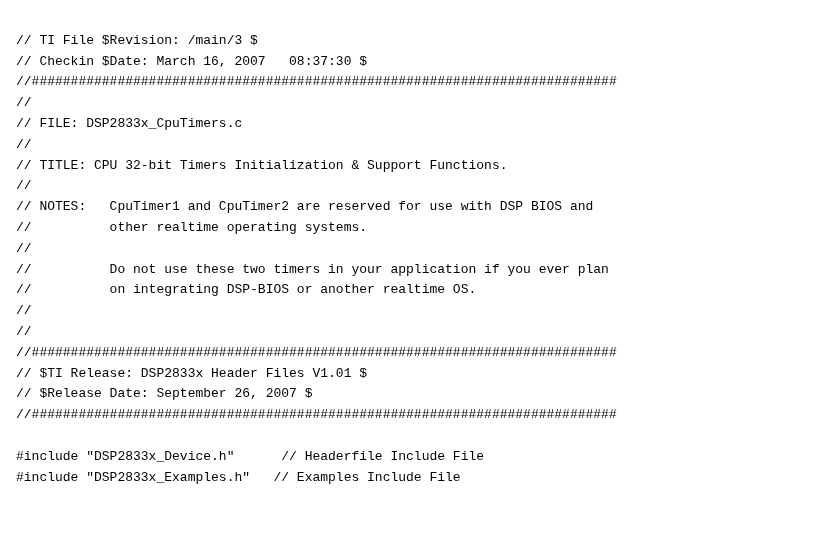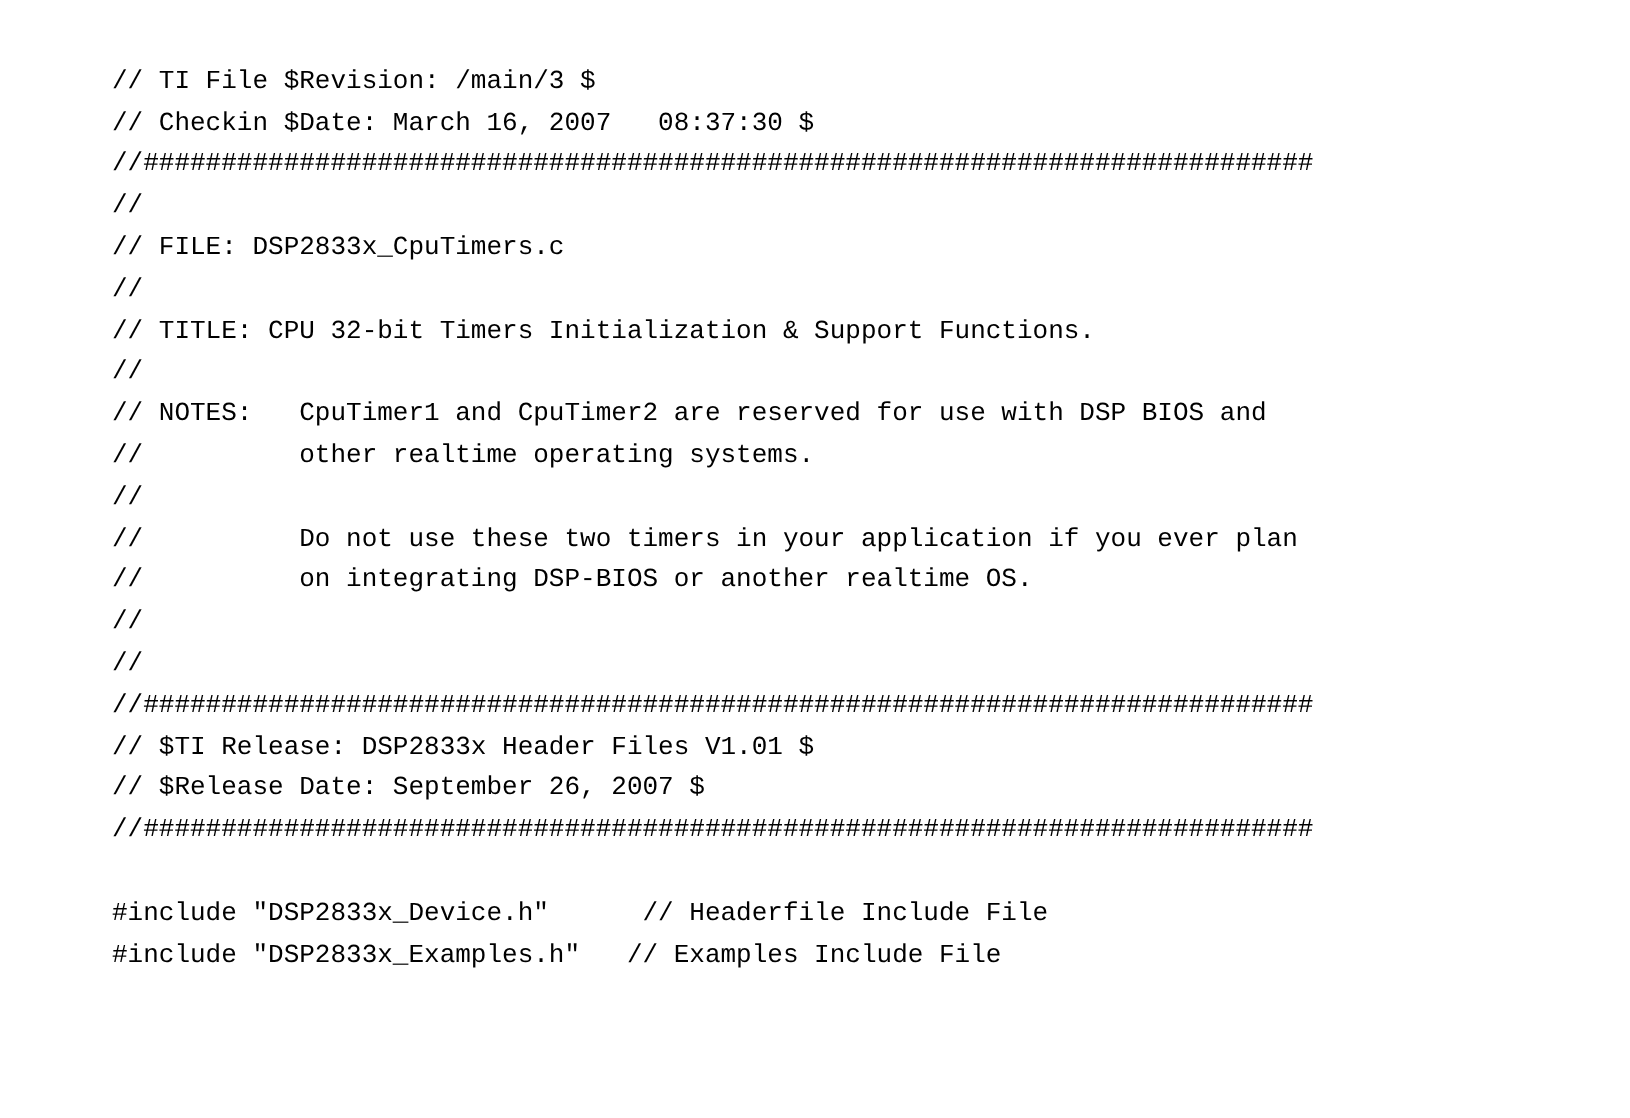--- a/index.html
+++ b/index.html
@@ -19,20 +19,19 @@
       line-height: 1.6;
     }
 
     .code-block {
       white-space: pre;
     }
 
     .line {
       display: block;
       white-space: pre;
-      margin-left: 40px;
     }
   </style>
 </head>
 <body>
 
 <div class="code-block">
 <span class="line">// TI File $Revision: /main/3 $</span><span class="line">// Checkin $Date: March 16, 2007   08:37:30 $</span><span class="line">//###########################################################################</span><span class="line">//</span><span class="line">// FILE: DSP2833x_CpuTimers.c</span><span class="line">//</span><span class="line">// TITLE: CPU 32-bit Timers Initialization &amp; Support Functions.</span><span class="line">//</span><span class="line">// NOTES:   CpuTimer1 and CpuTimer2 are reserved for use with DSP BIOS and</span><span class="line">//          other realtime operating systems.</span><span class="line">//</span><span class="line">//          Do not use these two timers in your application if you ever plan</span><span class="line">//          on integrating DSP-BIOS or another realtime OS.</span><span class="line">//</span><span class="line">//</span><span class="line">//###########################################################################</span><span class="line">// $TI Release: DSP2833x Header Files V1.01 $</span><span class="line">// $Release Date: September 26, 2007 $</span><span class="line">//###########################################################################</span><span class="line">&nbsp;</span><span class="line">#include "DSP2833x_Device.h"      // Headerfile Include File</span><span class="line">#include "DSP2833x_Examples.h"   // Examples Include File</span></div>
 
 </body></html>

